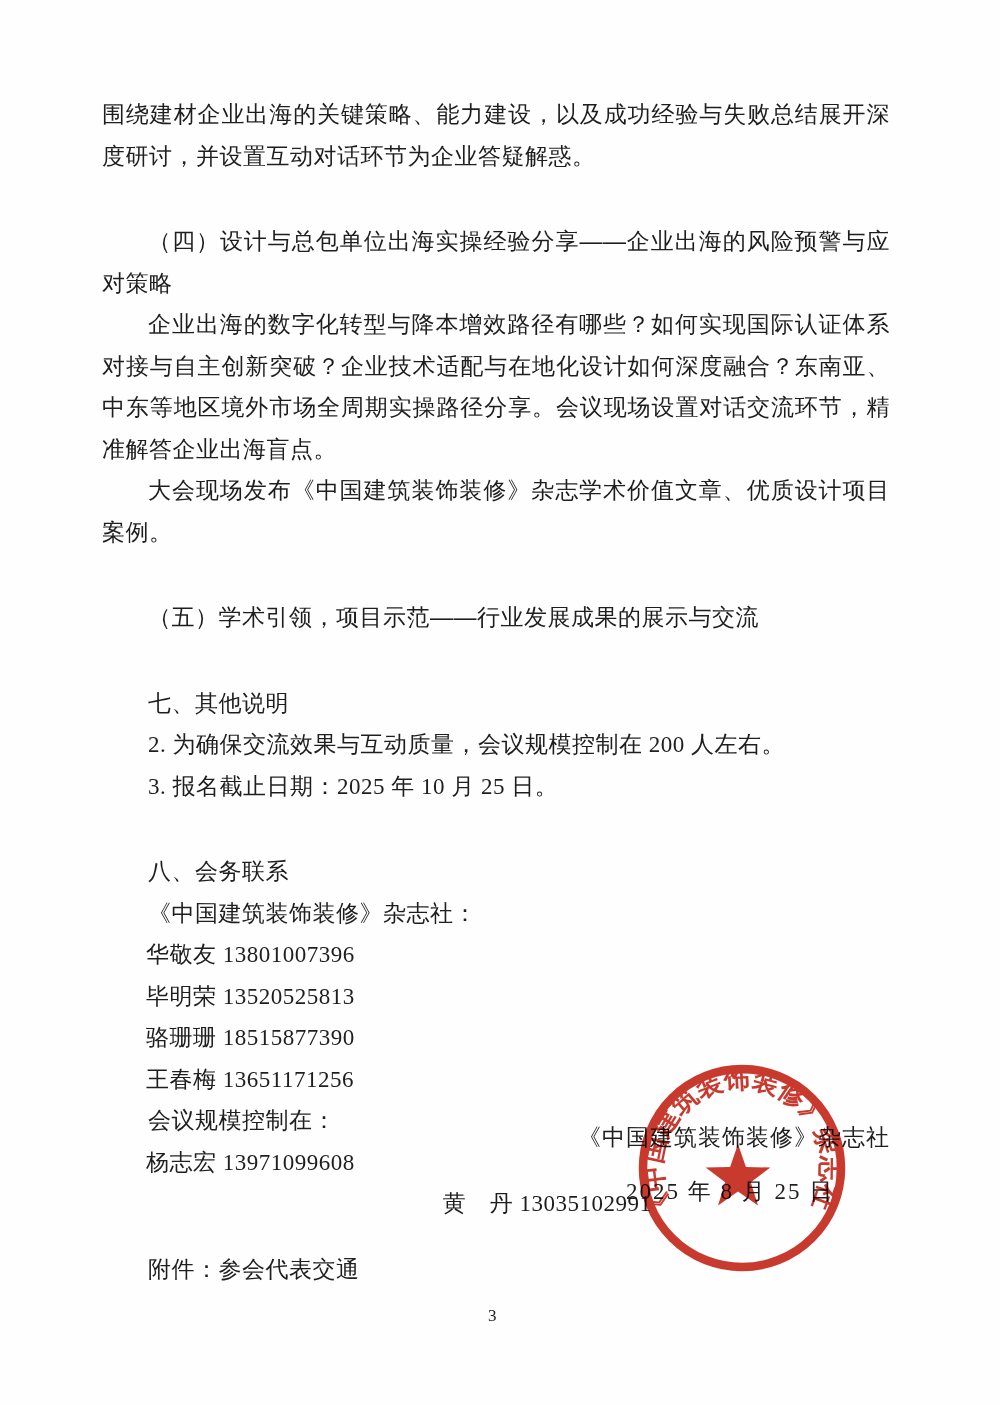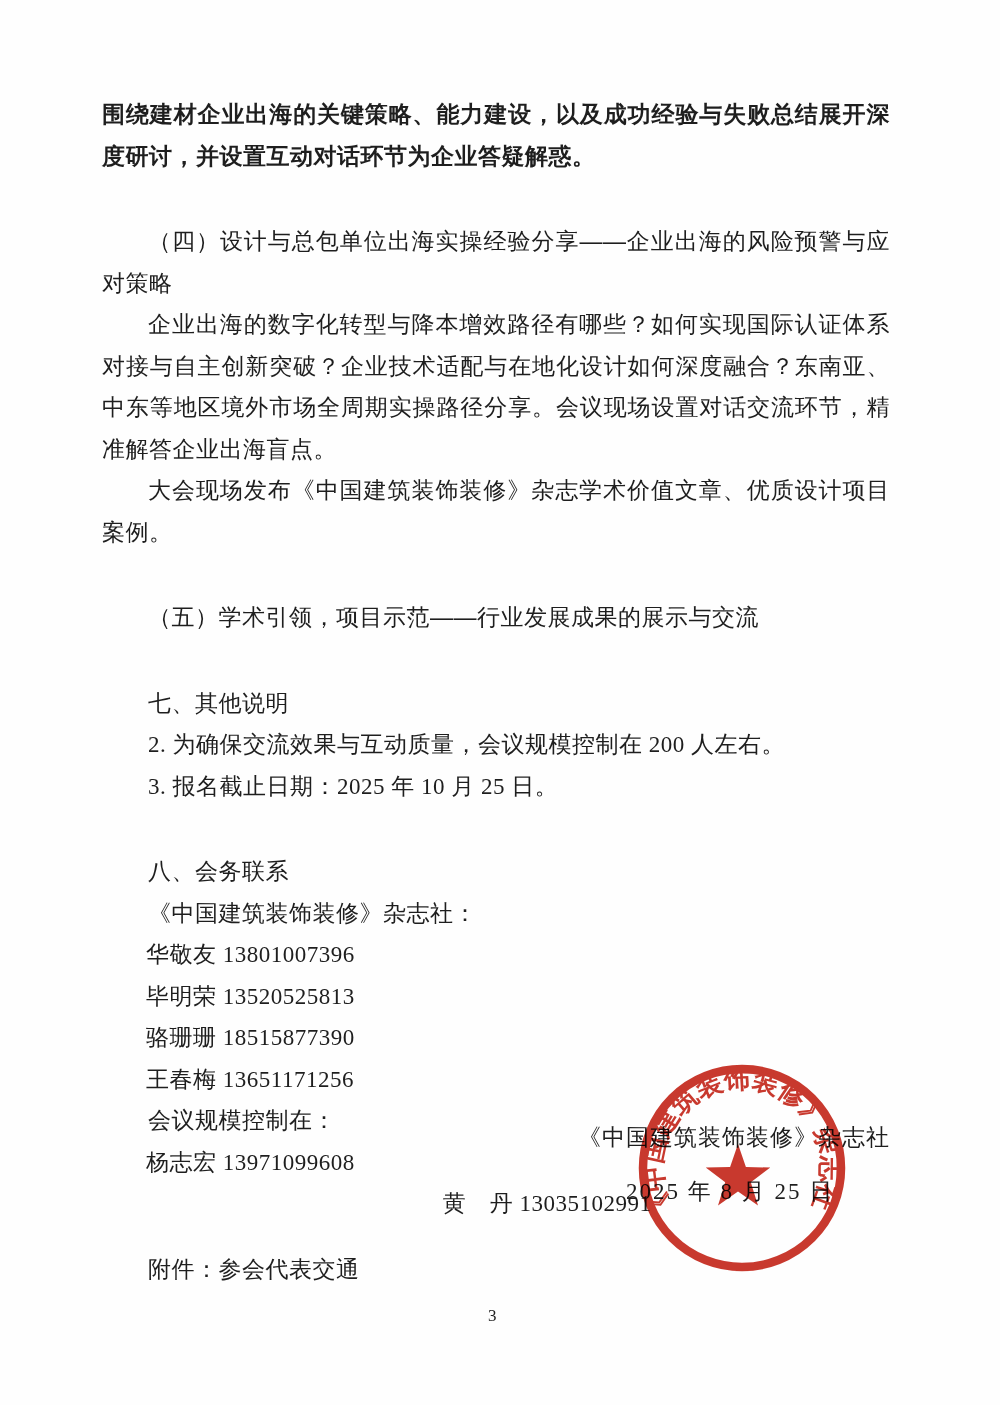--- a/index.html
+++ b/index.html
@@ -13,21 +13,21 @@
     color:#1e1e1e;
   }
   .content{
     position:absolute;
     left:102px;top:94px;width:788px;
     font-size:23px;line-height:41.5px;
     text-align:justify;
     letter-spacing:0.5px;
   }
   .para{margin:0;text-indent:2em;}
-  .para.noindent{text-indent:0;font-weight:bold;}
+  .para.noindent{text-indent:0;}
   .heading{
     font-weight:normal;
     font-family:"Liberation Sans","DejaVu Sans",sans-serif;
     letter-spacing:0.5px;
     margin-top:44px;
   }
   .contact-row{display:flex;padding-left:44px;text-align:left;flex-direction:column;}
   .contact-row .c1{width:356px;flex:0 0 auto;}
   .contact-row .c2{flex:1;}
   .contact-row .c2.offset{padding-left:58px;text-align:center;}

